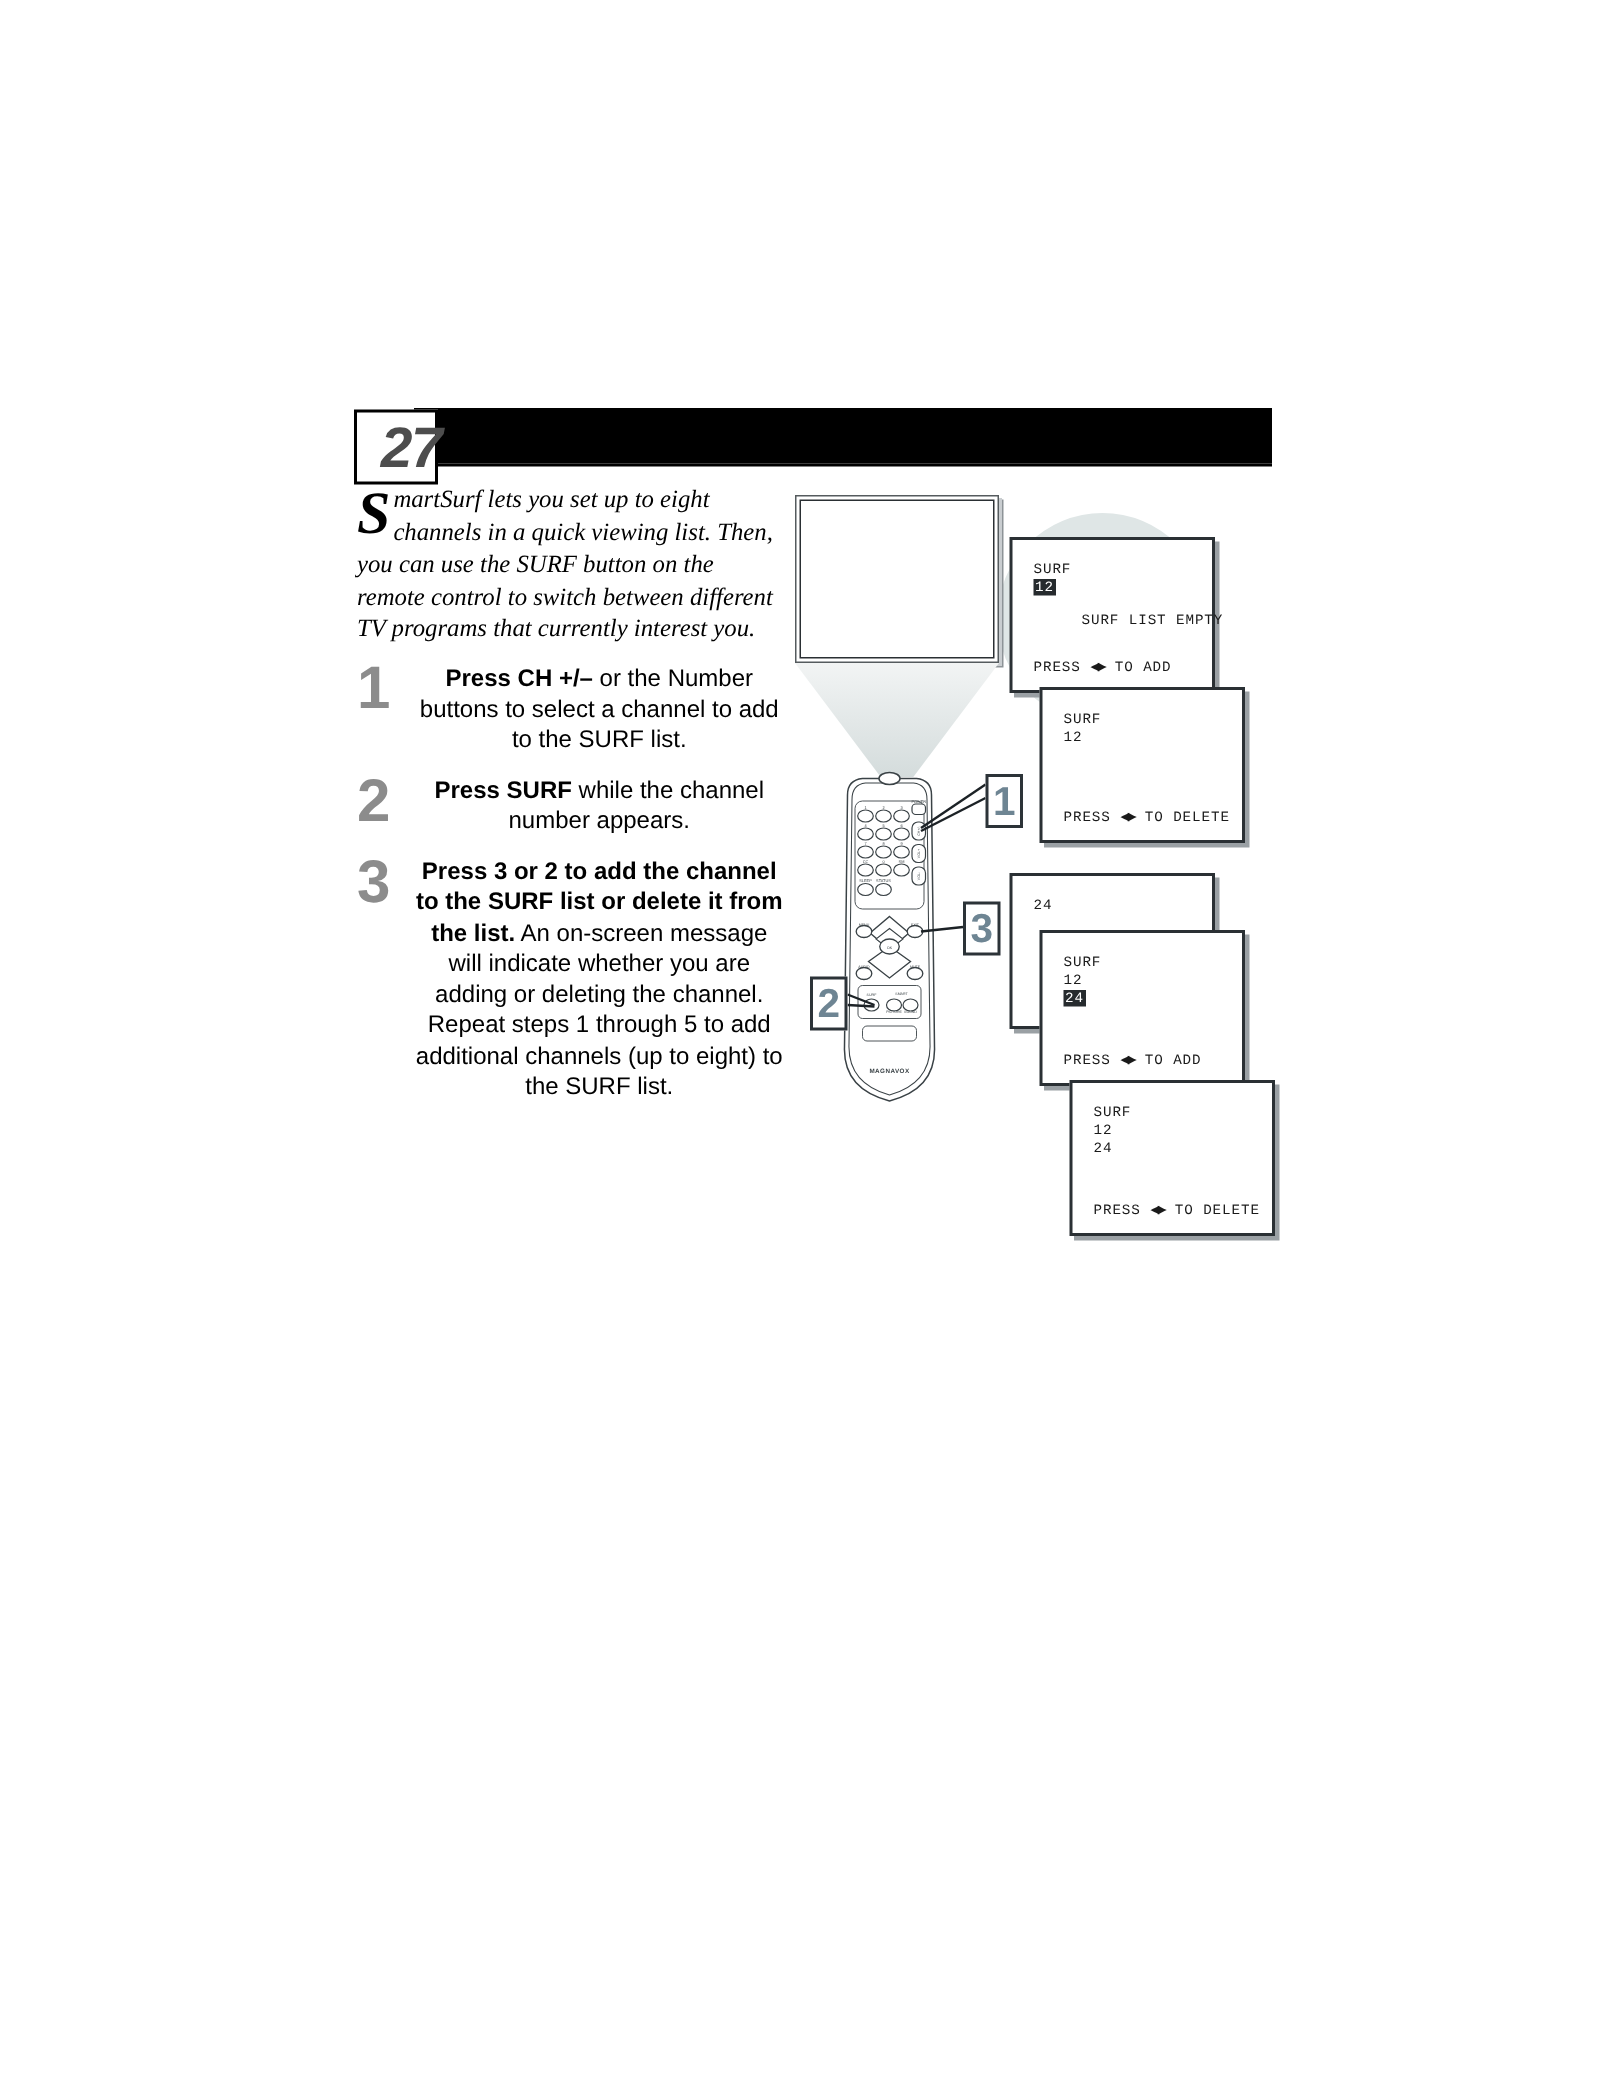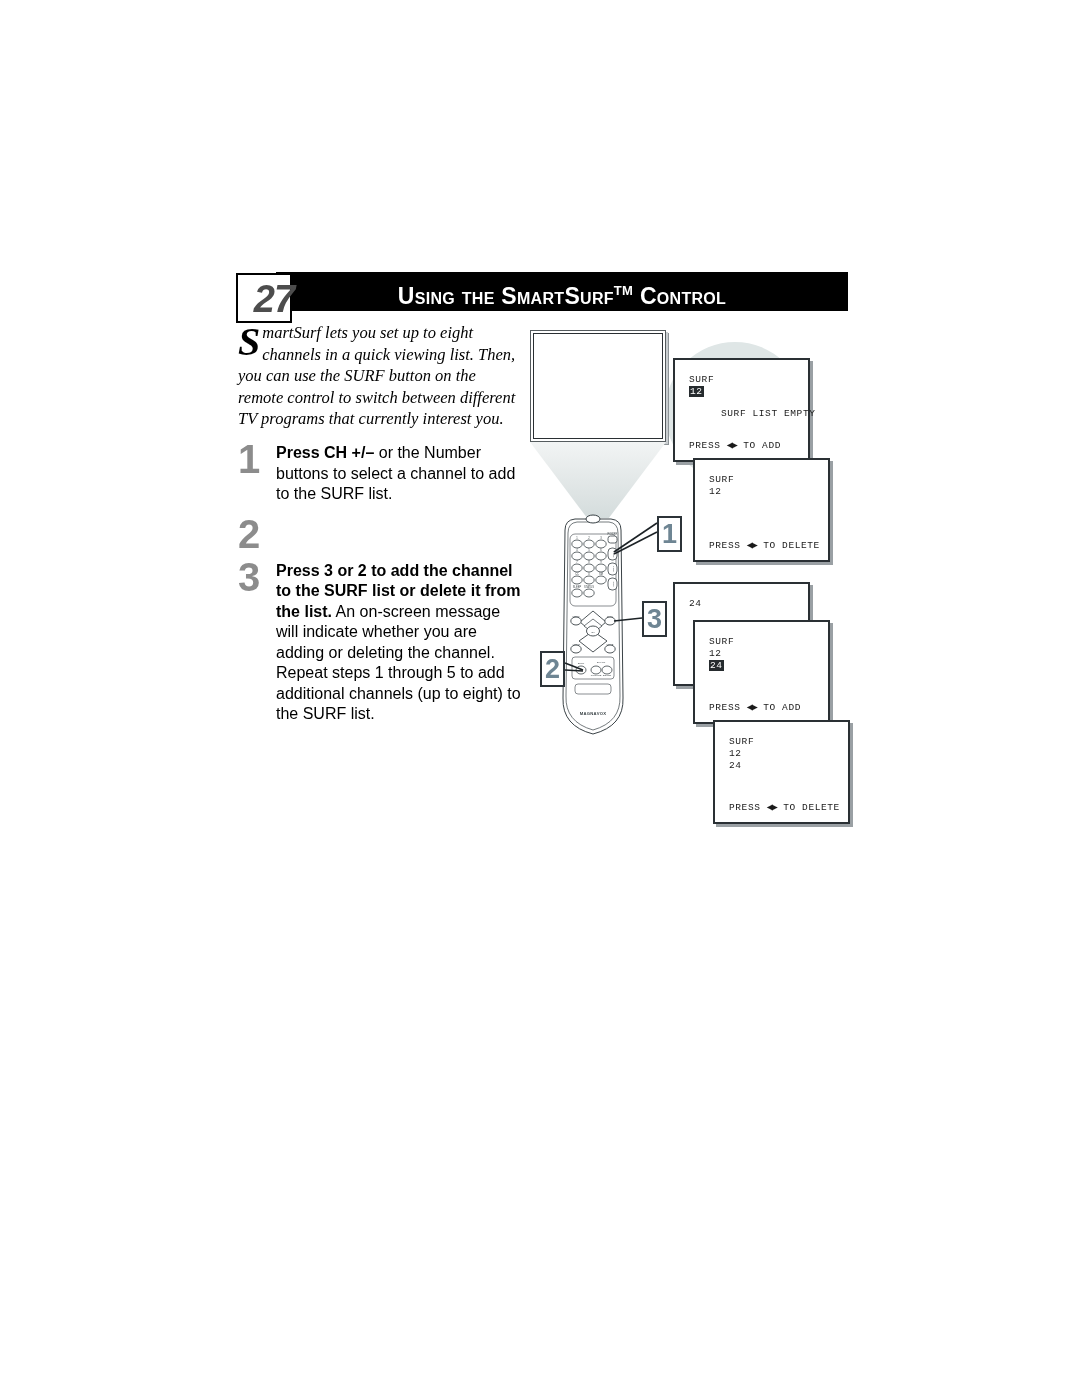--- a/index.html
+++ b/index.html
@@ -141,20 +141,21 @@
     line-height: 44px;
     color: #8c8c8c;
     text-align: left;
   }
   .step-text {
     margin-left: 38px;
     font-family: "Liberation Sans", sans-serif;
     font-size: 16px;
     line-height: 20.5px;
     color: #000000;
+    text-align: center;
   }
   .step-text b {
     font-weight: bold;
   }
 
   
   .illus {
     position: absolute;
     left: 510px;
     top: 320px;
@@ -272,41 +273,40 @@
 
   .blank-ch { position: absolute; left: 14px; top: 14px; }
 </style>
 </head>
 <body>
 
 <div class="page">
 
   <div class="header-wrap">
     <div class="header-bar"></div>
-    <div class="header-title"><span>Using the Smart</span><span>Surf</span><span class="tm">TM</span>
-      <span>Control</span></div>
     <div class="header-rule"></div>
     <div class="page-number-box">
       <div class="page-number">27</div>
     </div>
   </div>
 
   <div class="intro">
     <span class="dropcap">S</span><span>martSurf lets you set up to eight channels in a quick viewing list. Then, you can use the SURF button on the remote control to switch between different TV programs that currently interest you.</span>
   </div>
 
   <div class="steps">
 
     <div class="step">
       <div class="step-num">1</div>
       <div class="step-text"><b>Press CH +/–</b><span> or the Number buttons to select a channel to add to the SURF list.</span></div>
     </div>
 
     <div class="step">
       <div class="step-num">2</div>
+      <div class="step-text"><b>Press SURF</b><span> while the channel number appears.</span></div>
     </div>
 
     <div class="step">
       <div class="step-num">3</div>
       <div class="step-text"><b>Press 3 or 2 to add the channel to the SURF list or delete it from the list.</b><span> An on-screen message will indicate whether you are adding or deleting the channel. Repeat steps 1 through 5 to add additional channels (up to eight) to the SURF list.</span></div>
     </div>
 
   </div>
 
   <div class="illus">

